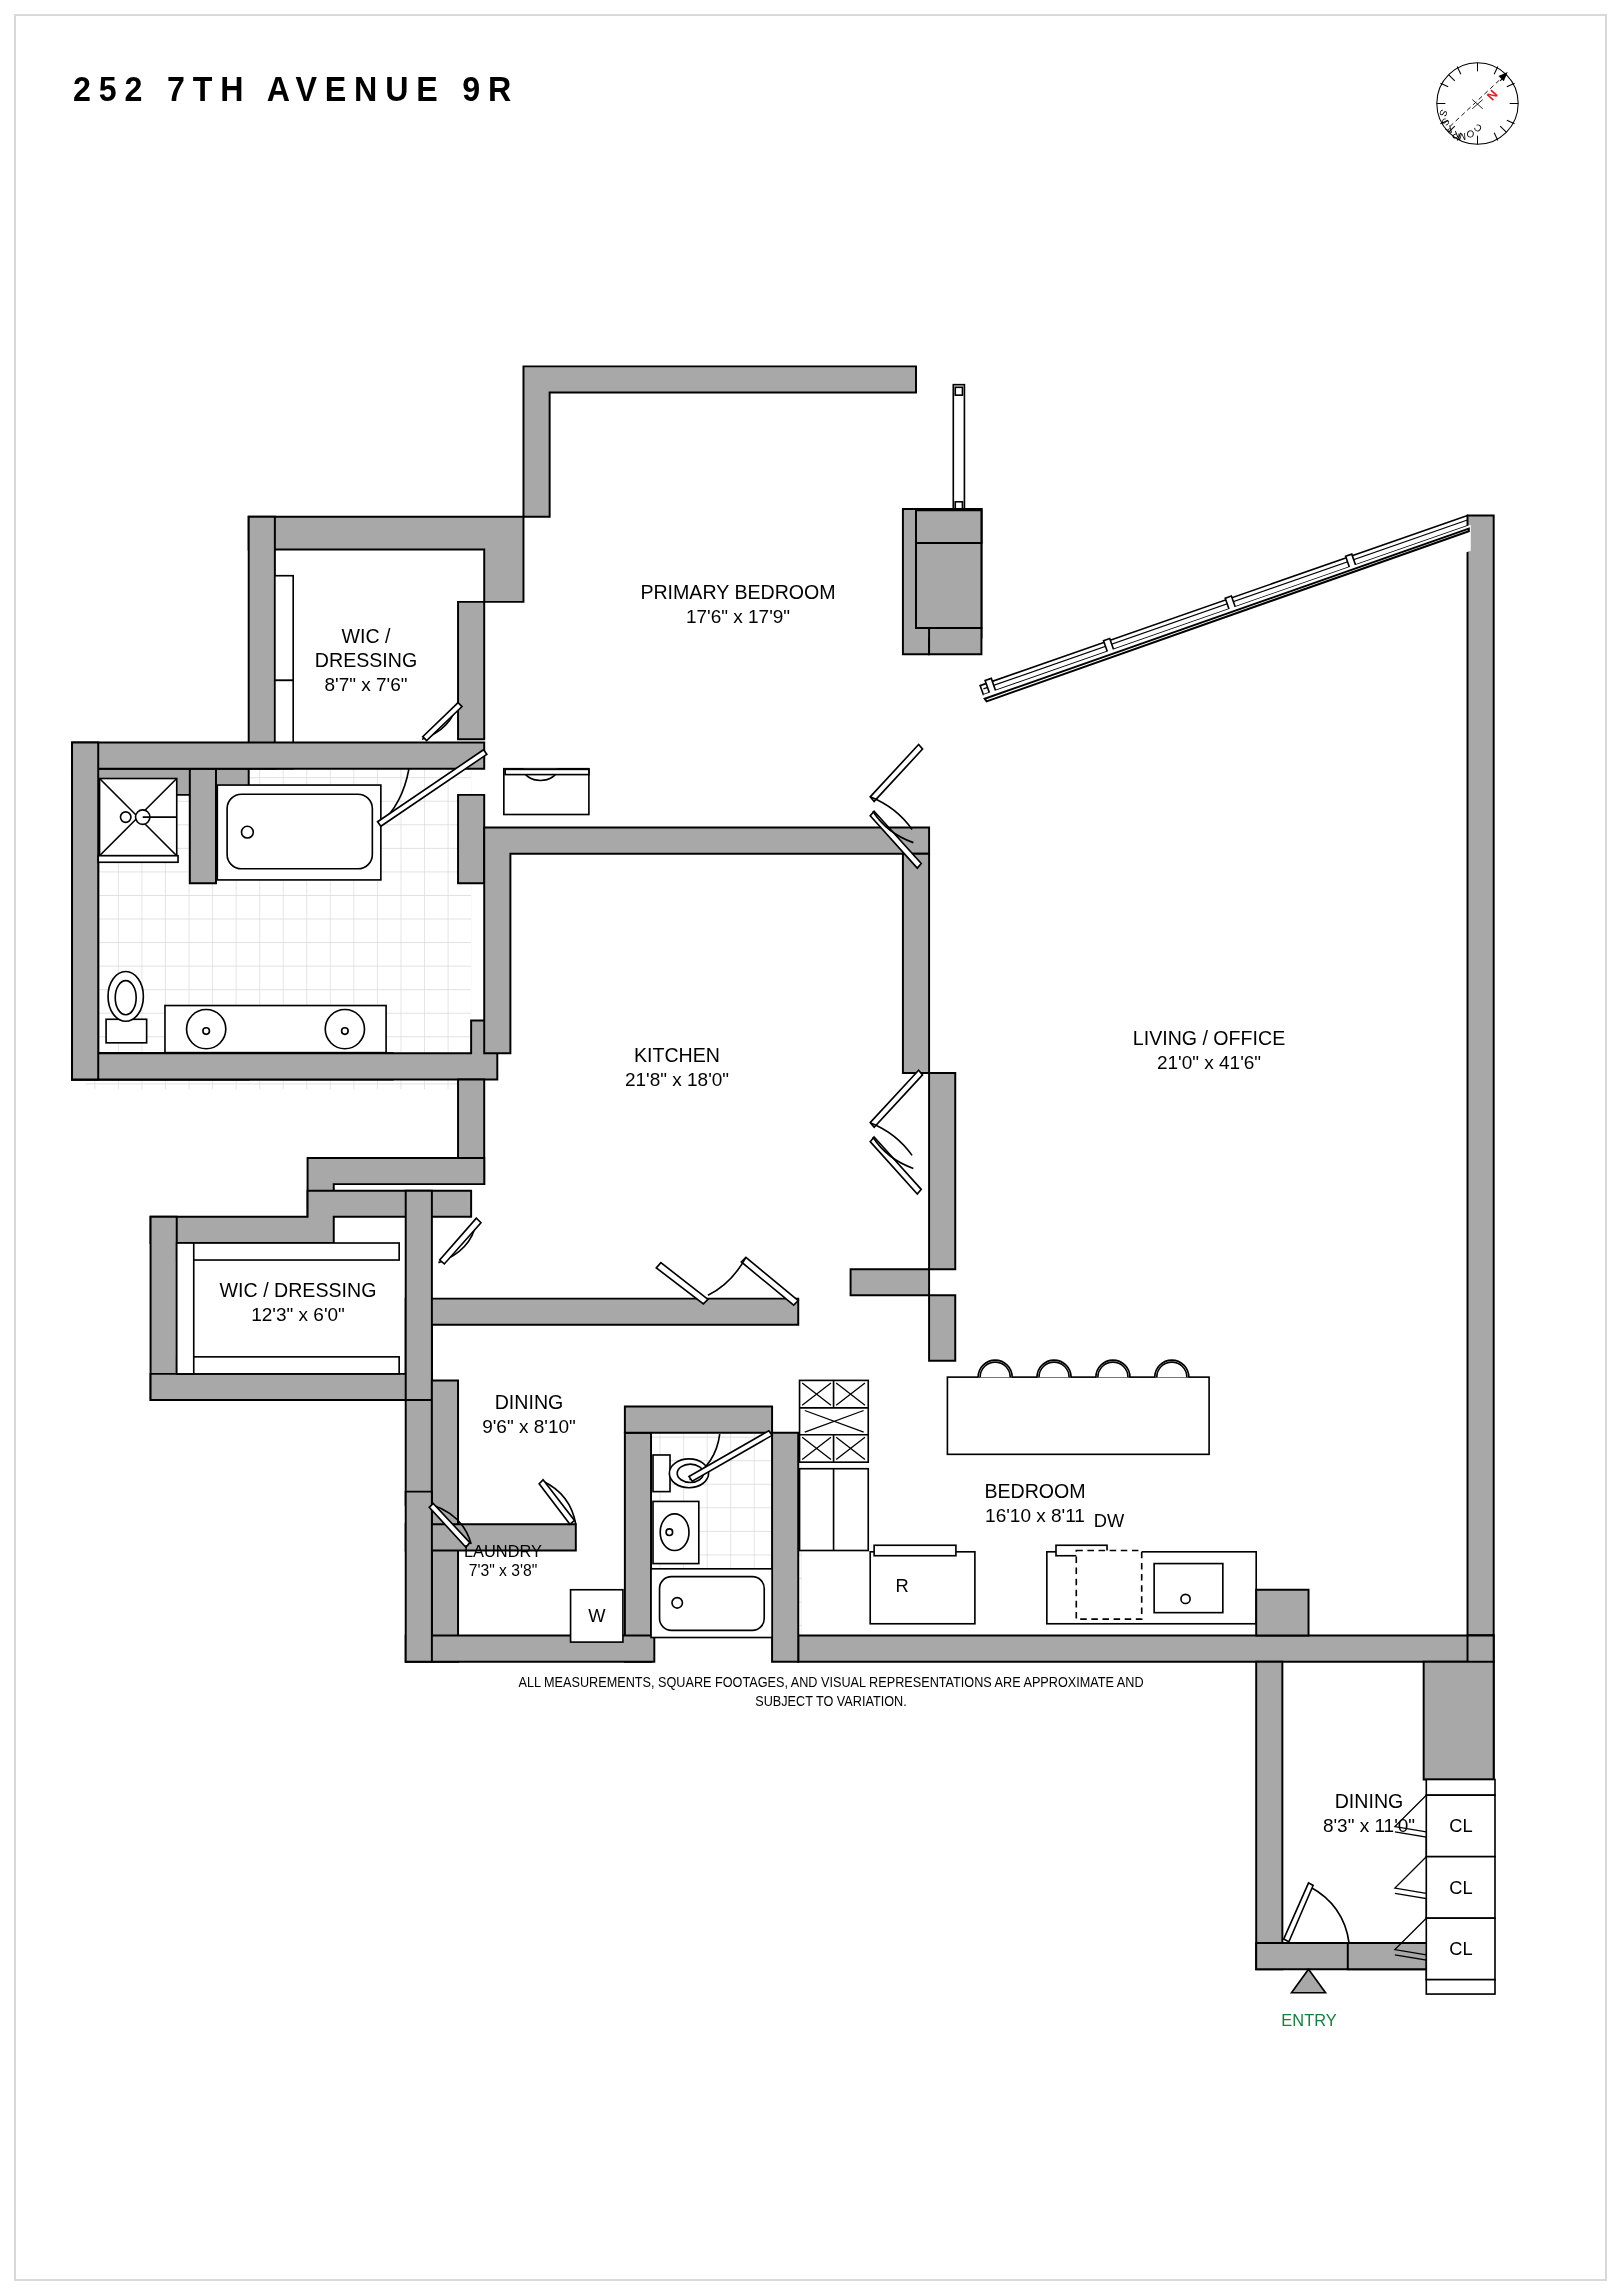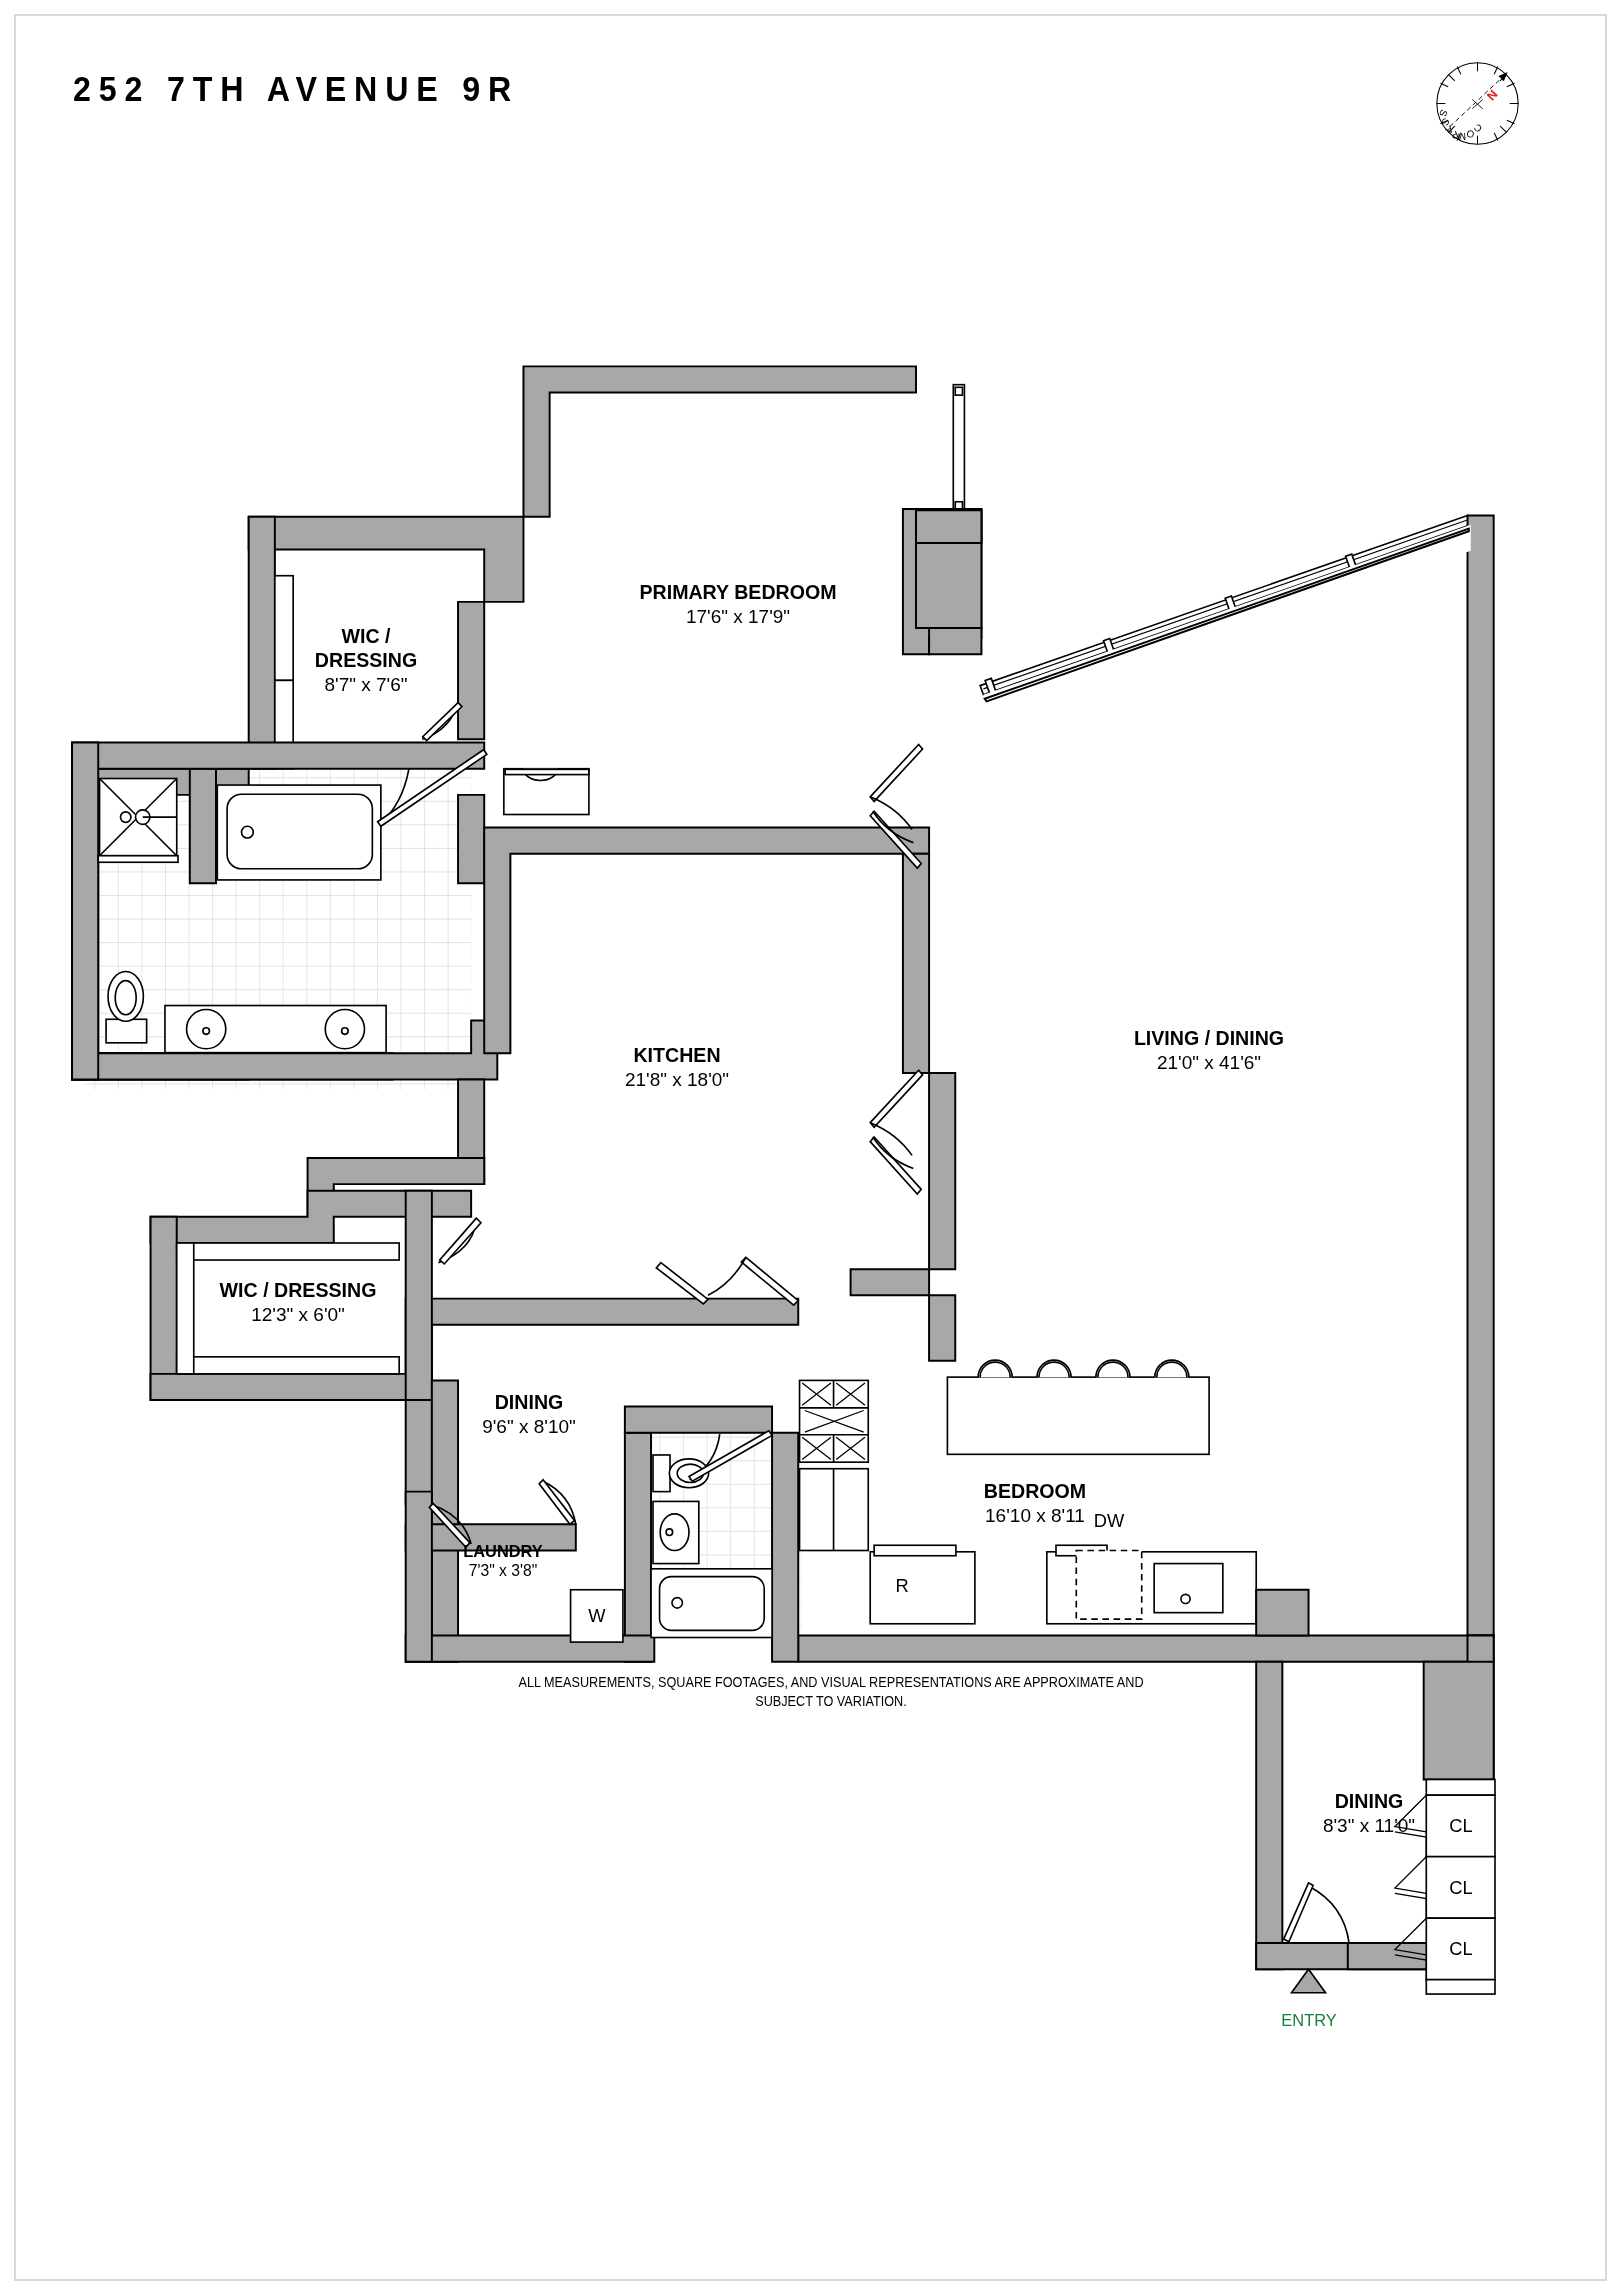--- a/index.html
+++ b/index.html
@@ -4,21 +4,21 @@
 <style>
   html,body{margin:0;padding:0;background:#ffffff;}
   body{width:1622px;height:2295px;position:relative;font-family:"Liberation Sans",sans-serif;}
   #sheet{position:absolute;left:0;top:0;width:1622px;height:2295px;background:#fff;overflow:hidden;}
   #border{position:absolute;left:14.4px;top:14.4px;width:1593px;height:2267px;border:2px solid #d9d9d9;box-sizing:border-box;}
   #title{position:absolute;left:73px;top:69px;font-size:35px;font-weight:bold;letter-spacing:8.5px;color:#000;
          font-family:"Liberation Sans Narrow","Liberation Sans",sans-serif;transform:scaleX(.92);transform-origin:left center;white-space:nowrap;}
   #compass{position:absolute;left:1425px;top:51px;width:105px;height:105px;}
   #plan{position:absolute;left:0;top:0;width:1622px;height:2295px;}
   .lbl{position:absolute;text-align:center;color:#000;white-space:nowrap;transform:translateX(-50%);}
-  .lbl .n{font-size:19.6px;font-weight:bold;line-height:1.22;}
+  .lbl .n{font-size:19.6px;font-weight:normal;line-height:1.22;}
   .lbl .d{font-size:19px;font-weight:normal;line-height:1.22;}
   .lbl.sm .n{font-size:16.4px;}
   .lbl.sm .d{font-size:15.7px;}
   #disclaimer{position:absolute;left:831px;top:1673px;transform:translateX(-50%);text-align:center;
     font-family:"Liberation Sans Narrow","Liberation Sans",sans-serif;font-size:14.4px;line-height:1.35;color:#000;
     transform:translateX(-50%) scaleX(.88);}
   .tag{position:absolute;font-size:18.3px;font-weight:normal;color:#000;transform:translate(-50%,-50%);}
   .tag.light{font-weight:normal;}
   #entrylbl{position:absolute;left:1309px;top:2011px;transform:translateX(-50%);font-size:16.4px;color:#15803d;}
 </style>
@@ -351,21 +351,21 @@
     <div class="n">DRESSING</div>
     <div class="d">8'7" x 7'6"</div>
   </div>
 
   <div class="lbl" style="left:677px;top:1044px">
     <div class="n">KITCHEN</div>
     <div class="d">21'8" x 18'0"</div>
   </div>
 
   <div class="lbl" style="left:1209px;top:1027px">
-    <div class="n">LIVING / DINING</div>
+    <div class="n">LIVING / OFFICE</div>
     <div class="d">21'0" x 41'6"</div>
   </div>
 
   <div class="lbl" style="left:298px;top:1279px">
     <div class="n">WIC / DRESSING</div>
     <div class="d">12'3" x 6'0"</div>
   </div>
 
   <div class="lbl" style="left:529px;top:1391px">
     <div class="n">DINING</div>

